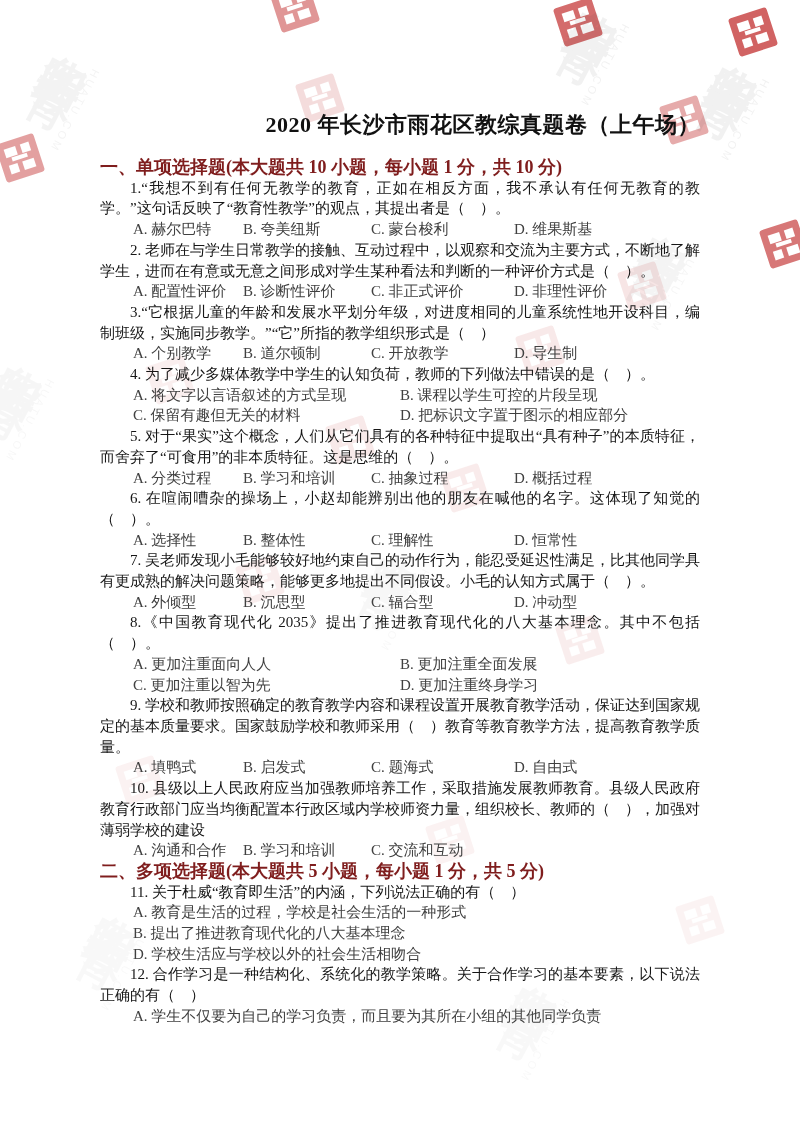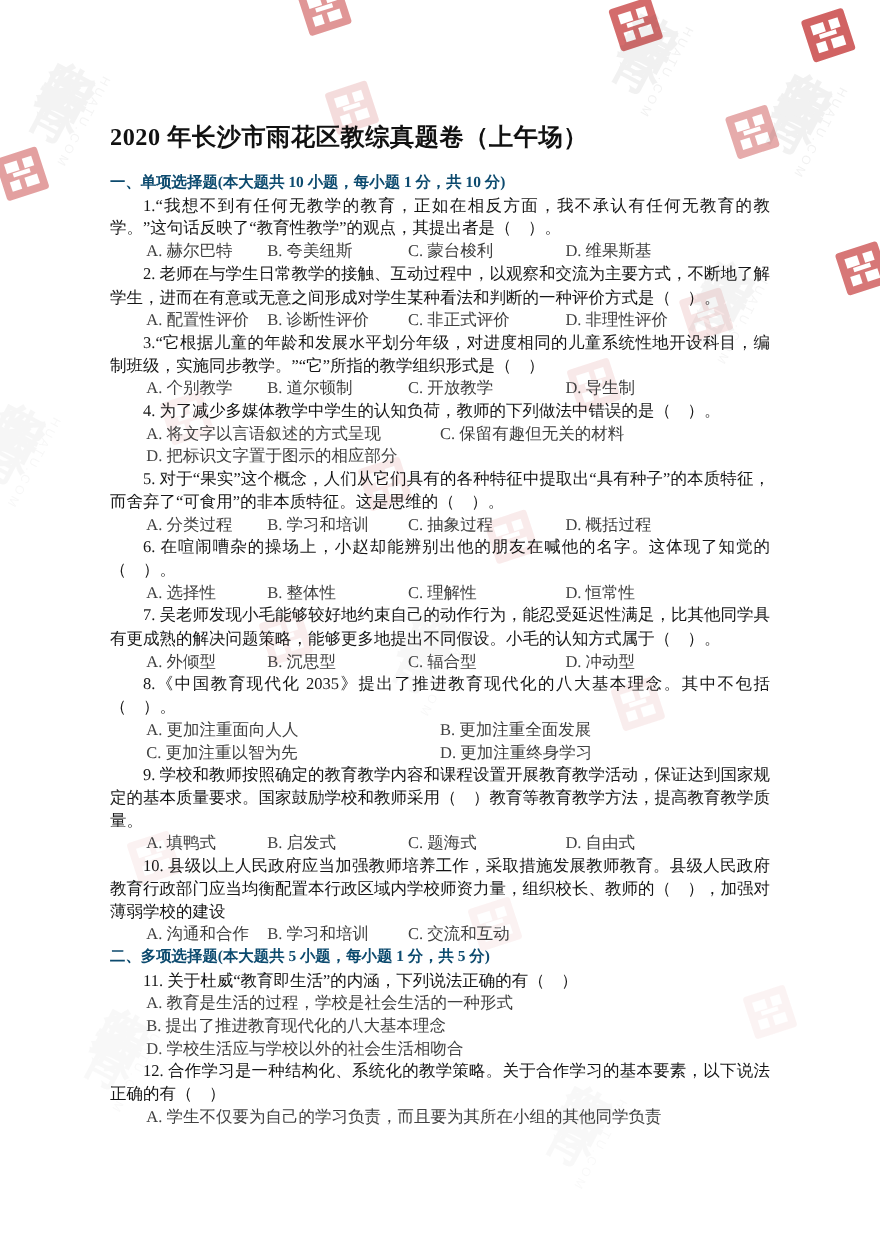--- a/index.html
+++ b/index.html
@@ -29,24 +29,24 @@
   }
   .wm-cn{font-size:46px;letter-spacing:8px;font-weight:bold}
   .wm-en{font-size:11px;letter-spacing:3px;font-family:"Liberation Sans",sans-serif}
   
   .content{
     position:absolute;left:100px;top:110px;width:600px;z-index:1;
     color:#161616;font-size:15px;line-height:20.7px;
     text-align:justify;word-break:break-all;
   }
   h1.title{
-    font-size:22px;line-height:30px;font-weight:bold;text-align:left;
+    font-size:22px;line-height:30px;font-weight:bold;text-align:right;
     margin:0 0 17px 0;color:#111;word-break:keep-all;letter-spacing:.5px;
   }
-  h2.sec{font-size:14px;line-height:20.7px;margin:0;font-weight:bold;color:#0c4a6e}
+  h2.sec{font-size:18px;line-height:20.7px;margin:0;font-weight:bold;color:#7f1d1d}
   p.stem{margin:0;text-indent:2em}
   .opts{padding-left:33px;color:#404040}
   .opts-row4{display:grid;grid-template-columns:110px 128px 143px 1fr}
   .opts-2col{display:grid;grid-template-columns:267px 1fr}
   .opts-stack .opt{display:block}
   .opt{white-space:nowrap}
 </style>
 </head>
 <body>
 
@@ -136,20 +136,21 @@
       <span class="opt">B. 道尔顿制</span>
       <span class="opt">C. 开放教学</span>
       <span class="opt">D. 导生制</span>
     </div>
   </section>
 
   <section>
     <p class="stem">4. 为了减少多媒体教学中学生的认知负荷，教师的下列做法中错误的是（　）。</p>
     <div class="opts opts-2col">
       <span class="opt">A. 将文字以言语叙述的方式呈现</span>
+      <span class="opt">B. 课程以学生可控的片段呈现</span>
       <span class="opt">C. 保留有趣但无关的材料</span>
       <span class="opt">D. 把标识文字置于图示的相应部分</span>
     </div>
   </section>
 
   <section>
     <p class="stem">5. 对于“果实”这个概念，人们从它们具有的各种特征中提取出“具有种子”的本质特征，而舍弃了“可食用”的非本质特征。这是思维的（　）。</p>
     <div class="opts opts-row4">
       <span class="opt">A. 分类过程</span>
       <span class="opt">B. 学习和培训</span>

